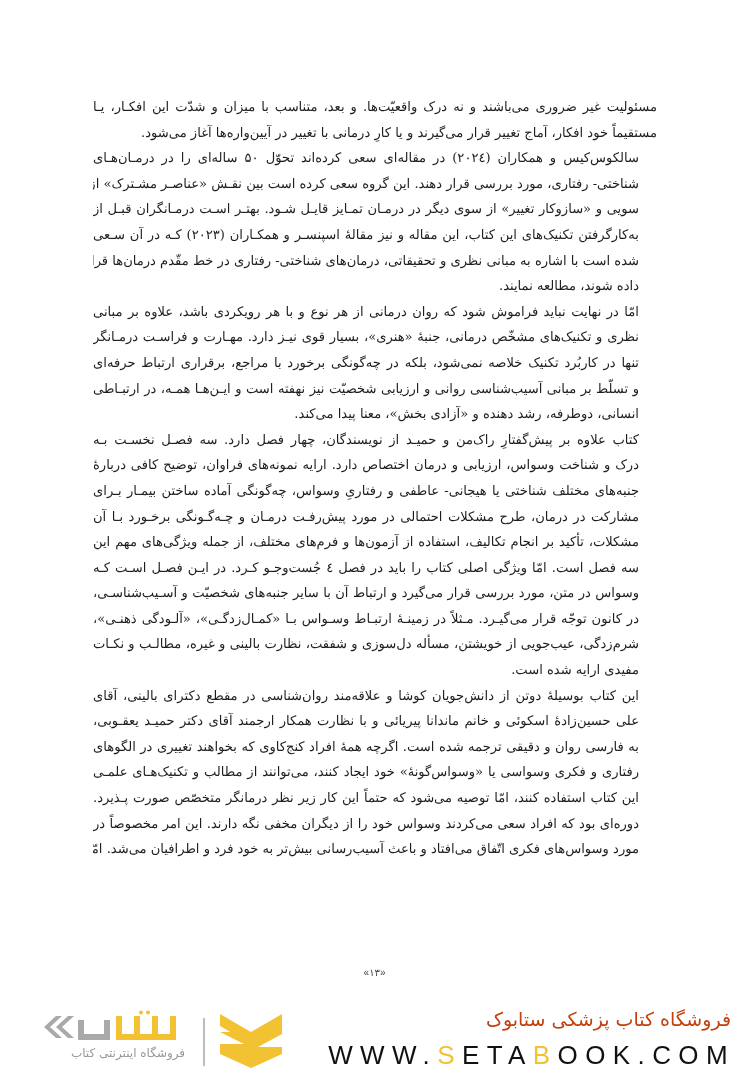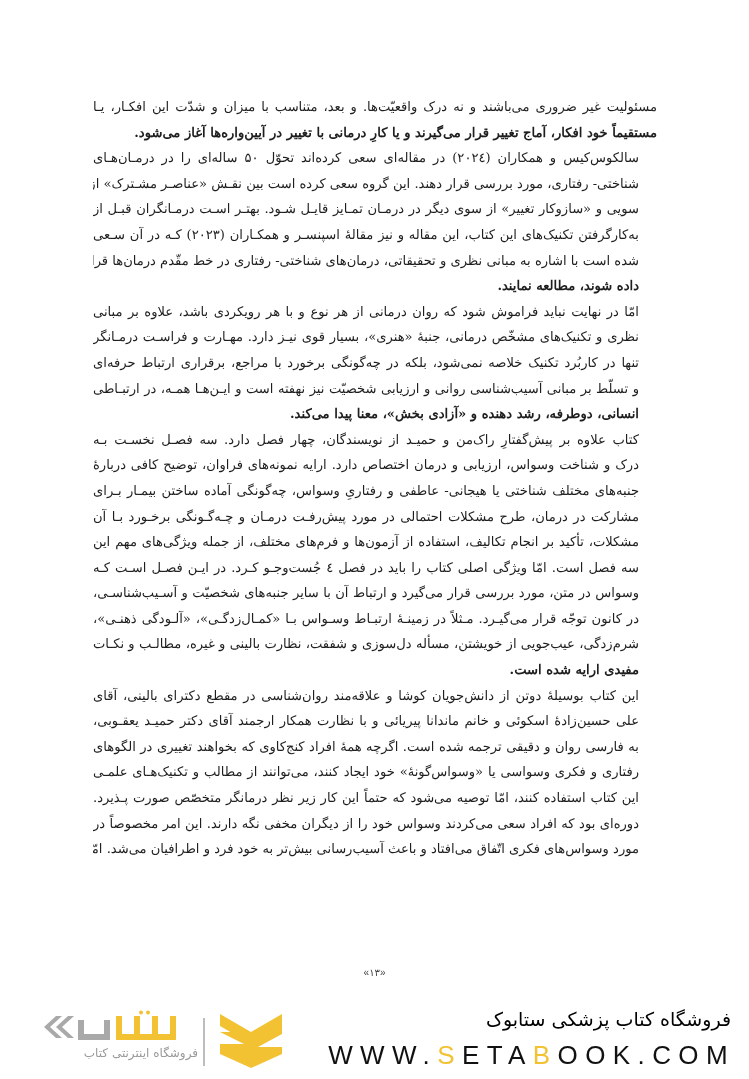--- a/index.html
+++ b/index.html
@@ -12,46 +12,46 @@
   }
   .text-block {
     position: absolute; left: 93px; top: 94px; width: 564px;
     direction: rtl; text-align: justify; text-align-last: right;
     font-family: "DejaVu Serif", serif;
     font-size: 13.1px; line-height: 25.6px; color: #1e1e1e;
   }
   .para { text-indent: 18px; }
   .para.first { text-indent: 0; }
   .line { display: block; text-align: justify; text-align-last: justify; white-space: nowrap; overflow: hidden; }
-  .line.last { text-align-last: right; font-weight: bold; }
+  .line.last { text-align-last: right; }
 
   .page-number {
     position: absolute; left: 0; width: 749px; top: 967px; text-align: center;
     font-family: Liberation Sans, sans-serif; font-size: 10px; color: #444; direction: rtl;
   }
 
   .footer {
     position: absolute; left: 0; top: 996px; width: 749px; height: 83px; background: #ffffff;
   }
   .store-name {
     position: absolute; right: 18px; top: 12px; direction: rtl;
-    font-family: "DejaVu Sans", sans-serif; font-size: 19px; color: #000000; font-weight: normal;
+    font-family: "DejaVu Sans", sans-serif; font-size: 19px; color: #c2410c; font-weight: normal;
   }
   .store-url {
     position: absolute; right: 14px; top: 44px;
     font-family: "Liberation Sans", sans-serif; font-size: 26px; letter-spacing: 7.4px; color: #111;
   }
   .store-url .accent { color: #f2c233; }
 
   .logo-wrap { position: absolute; left: 30px; top: 14px; width: 260px; height: 60px; }
   .logo-chevron { position: absolute; left: 188px; top: 2px; width: 66px; height: 56px; }
   .logo-divider { position: absolute; left: 173px; top: 8px; width: 2px; height: 48px; background: #bdbdbd; }
   .logo-word { position: absolute; left: 8px; top: 0px; width: 160px; height: 34px; }
   .logo-tag {
-    position: absolute; left: 28px; top: 36px; width: 140px; direction: rtl; text-align: right;
+    position: absolute; left: 28px; top: 36px; width: 140px; direction: rtl; text-align: center;
     font-family: "DejaVu Sans", sans-serif; font-size: 12px; color: #9a9a9a;
   }
 </style>
 </head>
 <body>
 
 <div class="page">
   <div class="text-block">
     <p class="para first">
       <span class="line">مسئولیت غیر ضروری می‌باشند و نه درک واقعیّت‌ها. و بعد، متناسب با میزان و شدّت این افکـار، یـا</span>

